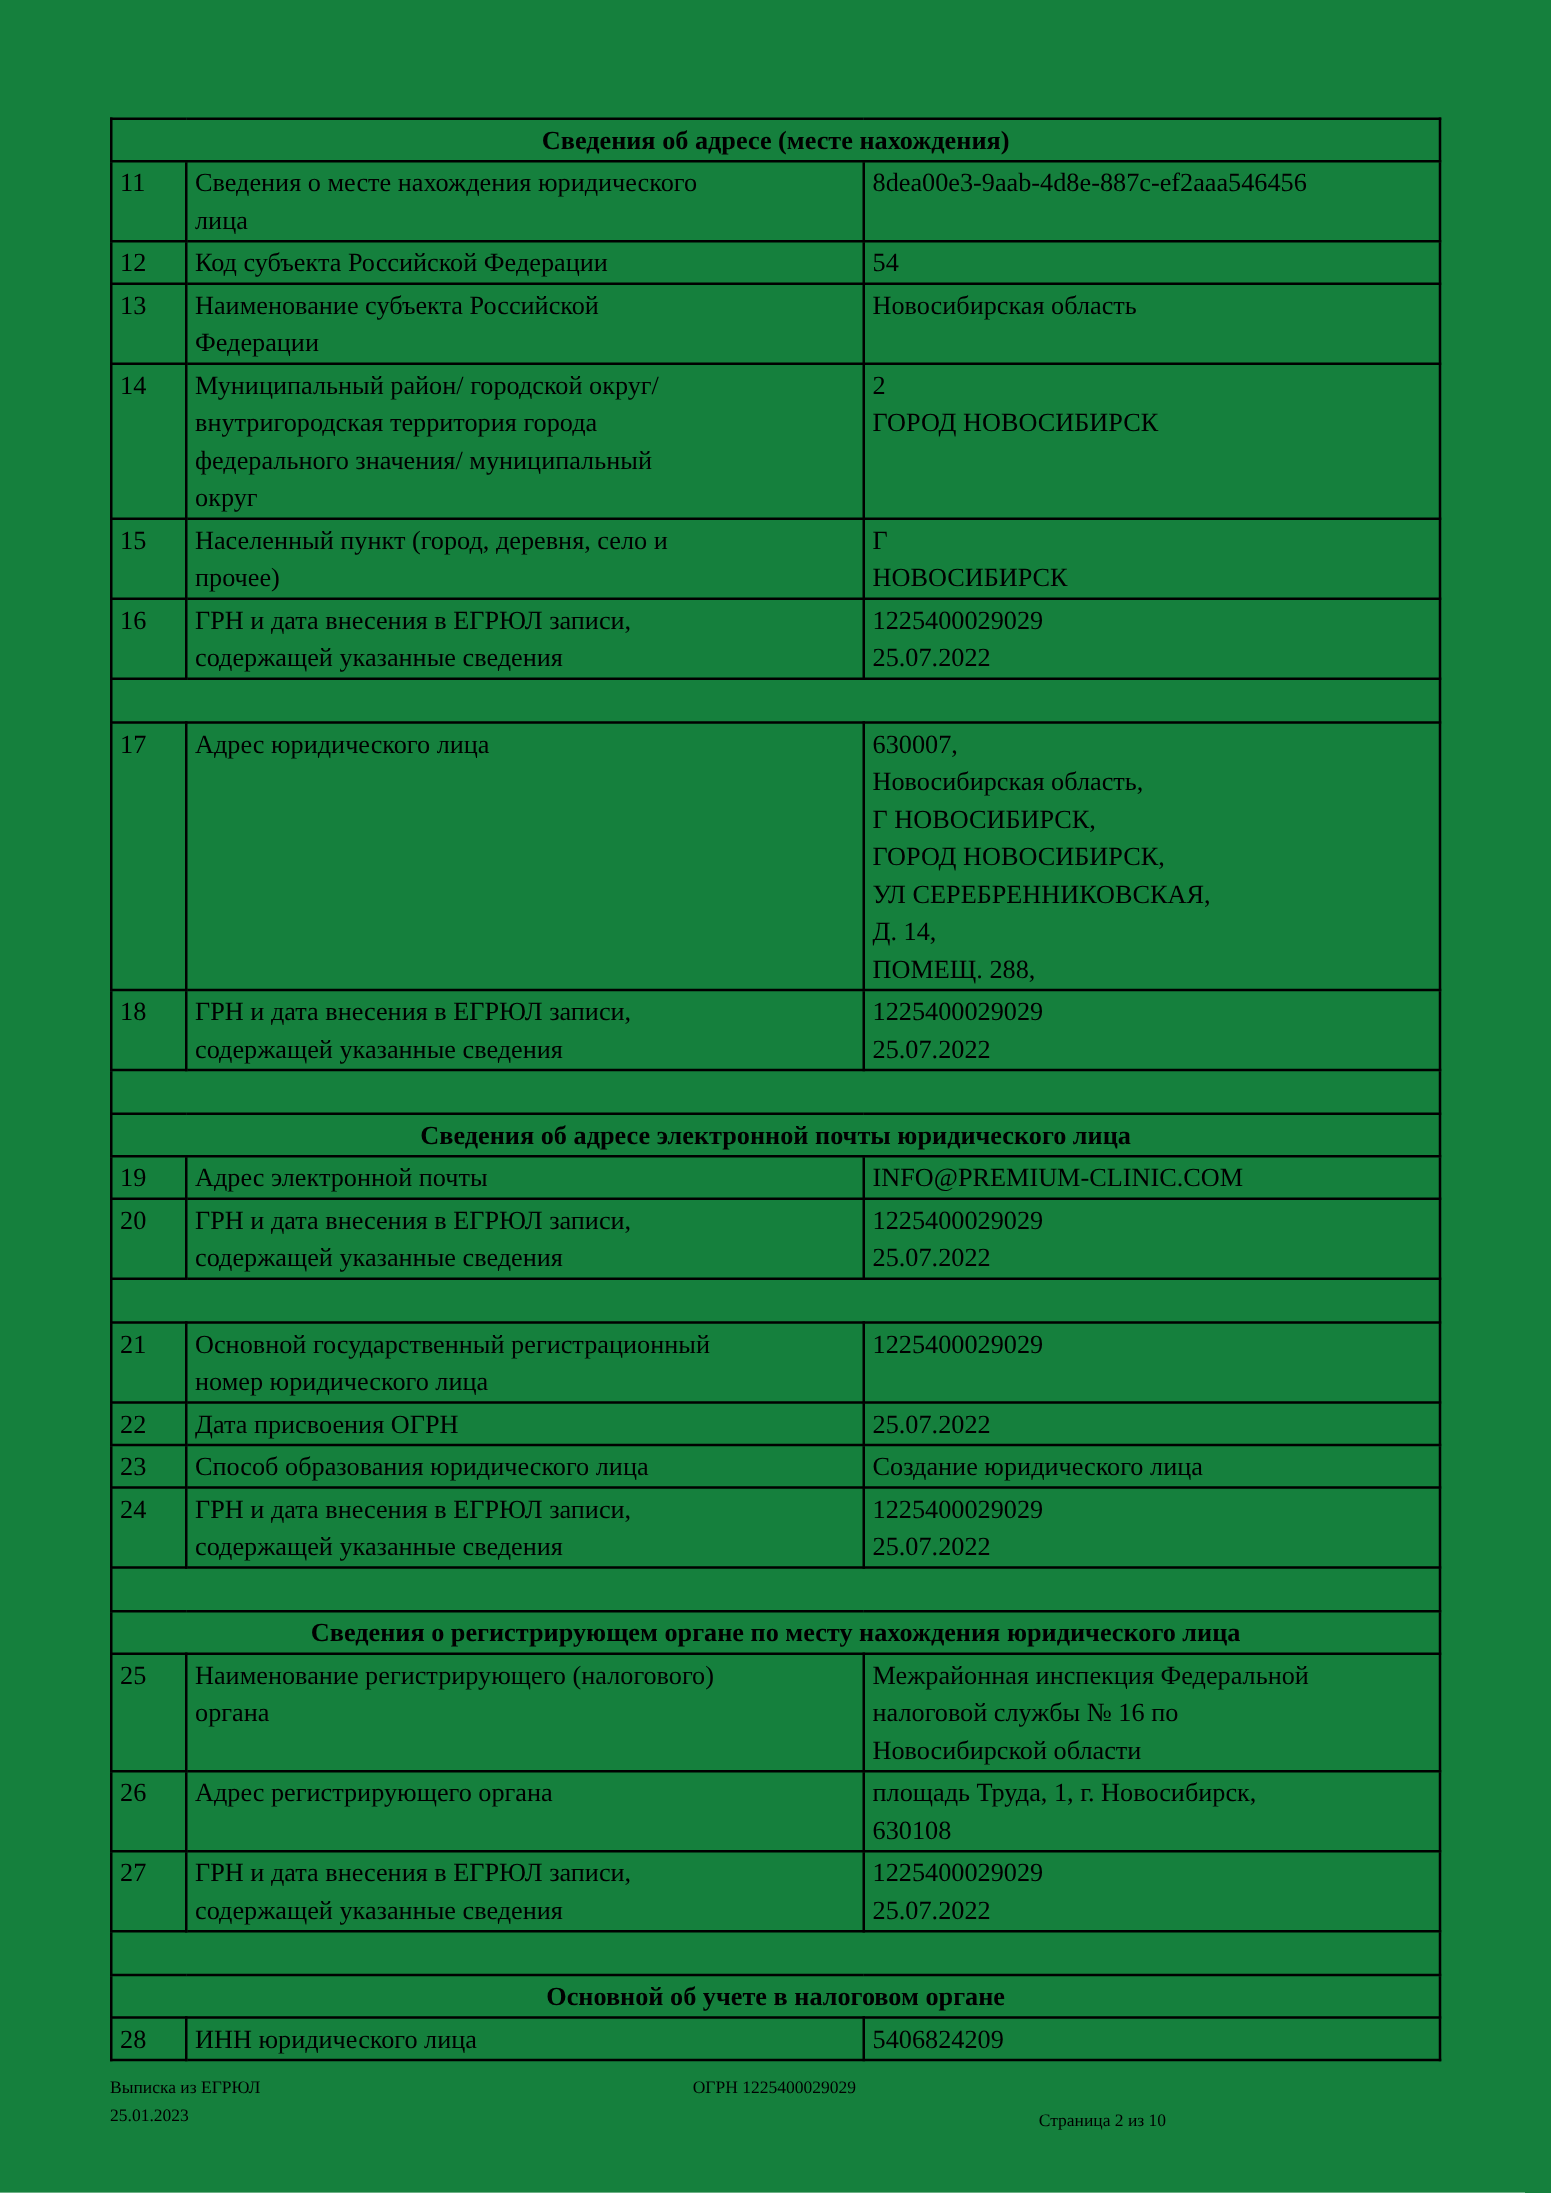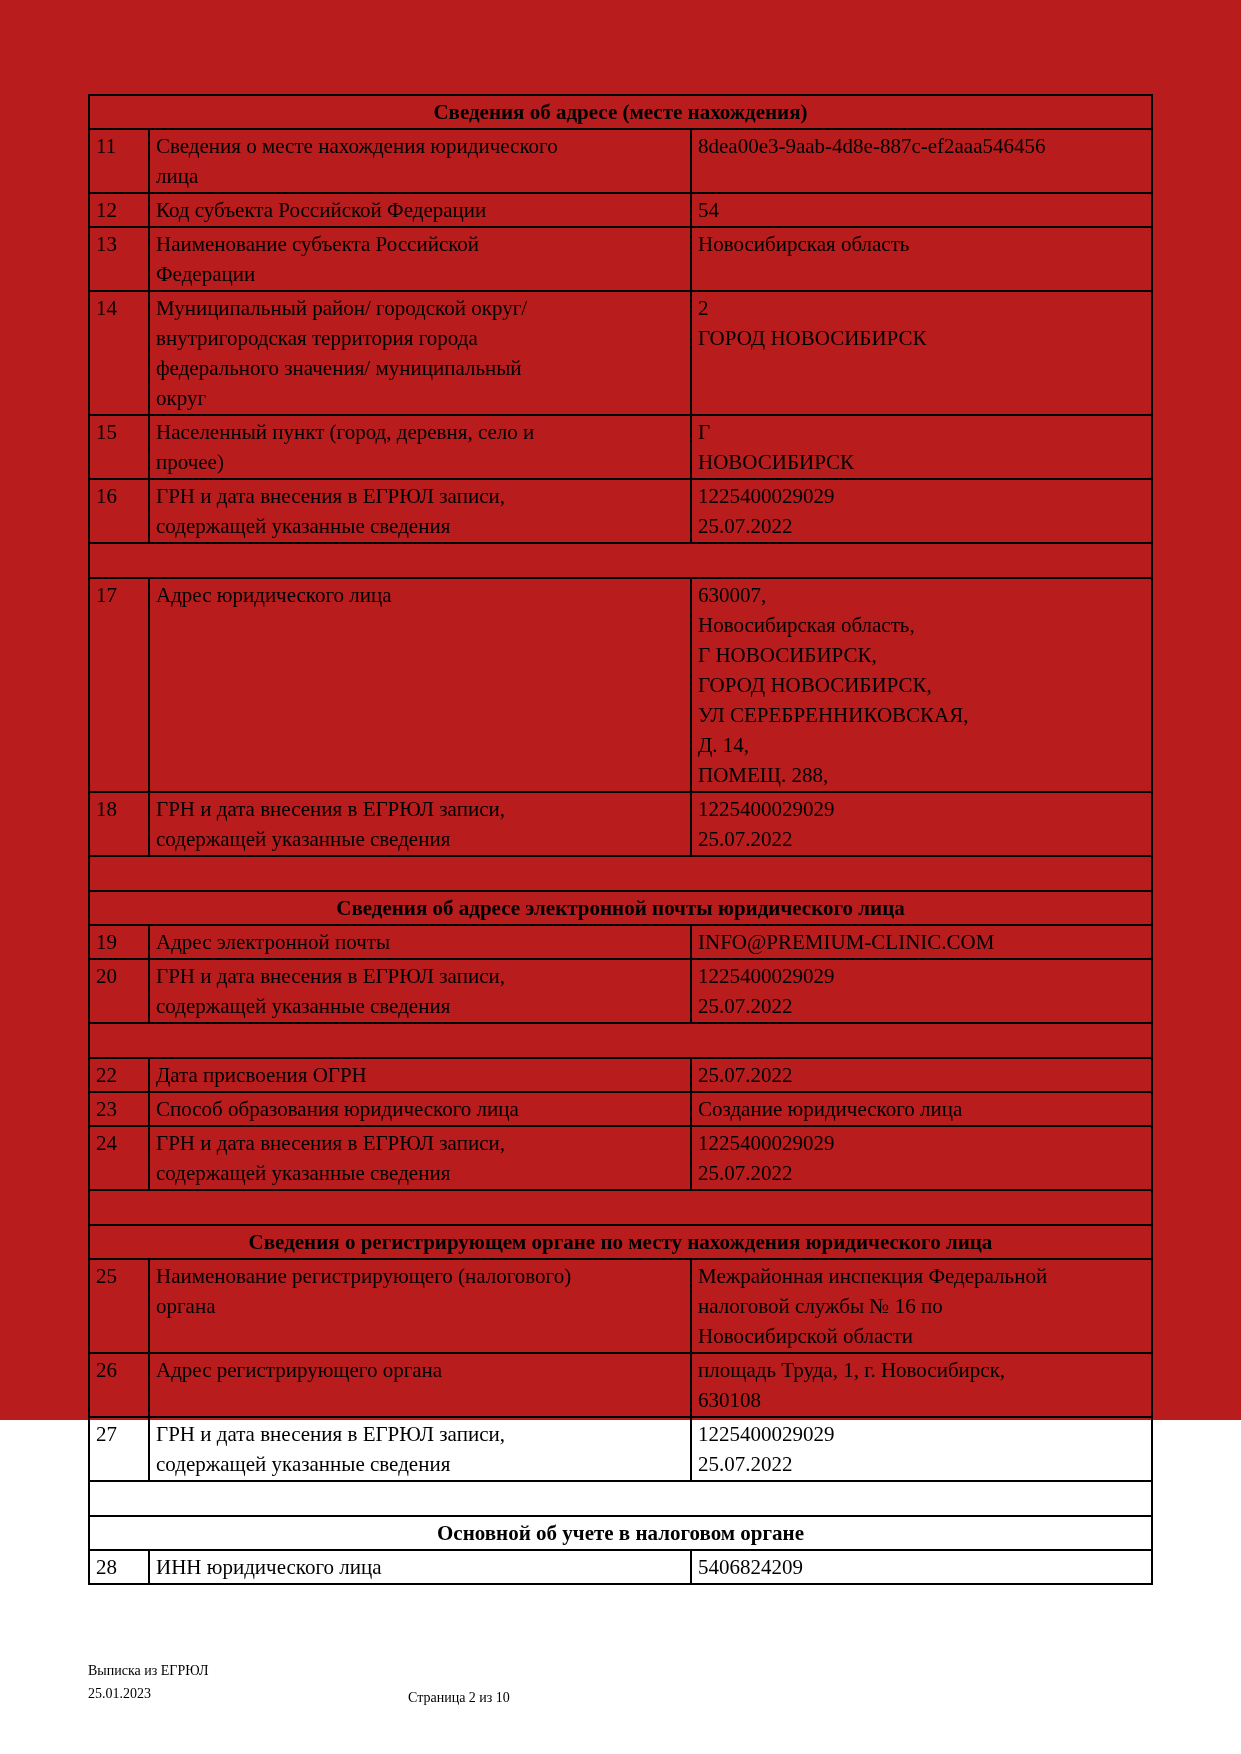--- a/index.html
+++ b/index.html
@@ -3,21 +3,21 @@
 <meta charset="utf-8">
 <style>
   html, body { margin: 0; padding: 0; background: #ffffff; }
   body {
     width: 1241px; height: 1754px;
     font-family: "Liberation Serif", "DejaVu Serif", serif;
     color: #000;
     position: relative;
     overflow: hidden;
   }
-  .page { position: absolute; left: 0; top: 0; width: 1241px; height: 1420px; background: #b91c1c; }
+  .page { position: absolute; left: 0; top: 0; width: 1241px; height: 1754px; background: #15803d; }
   table.doc {
     position: absolute; left: 88px; top: 94px;
     width: 1063px;
     border-collapse: collapse;
     table-layout: fixed;
   }
   table.doc td {
     border: 2px solid #000;
     font-size: 21px;
     line-height: 30px;
@@ -130,20 +130,26 @@
         <td class="num">20</td>
         <td class="label">ГРН и дата внесения в ЕГРЮЛ записи,
 содержащей указанные сведения</td>
         <td class="value">1225400029029
 25.07.2022</td>
       </tr>
       <tr>
         <td class="gap" colspan="3"></td>
       </tr>
       <tr>
+        <td class="num">21</td>
+        <td class="label">Основной государственный регистрационный
+номер юридического лица</td>
+        <td class="value">1225400029029</td>
+      </tr>
+      <tr>
         <td class="num">22</td>
         <td class="label">Дата присвоения ОГРН</td>
         <td class="value">25.07.2022</td>
       </tr>
       <tr>
         <td class="num">23</td>
         <td class="label">Способ образования юридического лица</td>
         <td class="value">Создание юридического лица</td>
       </tr>
       <tr>
@@ -192,16 +198,17 @@
         <td class="value">5406824209</td>
       </tr>
     </tbody>
   </table>
 
   <div class="footer">
     <div class="f-left">
       <div>Выписка из ЕГРЮЛ</div>
       <div>25.01.2023</div>
     </div>
+    <div class="f-center">ОГРН 1225400029029</div>
     <div class="f-right">Страница 2 из 10</div>
   </div>
 
 </div>
 
 </body></html>

